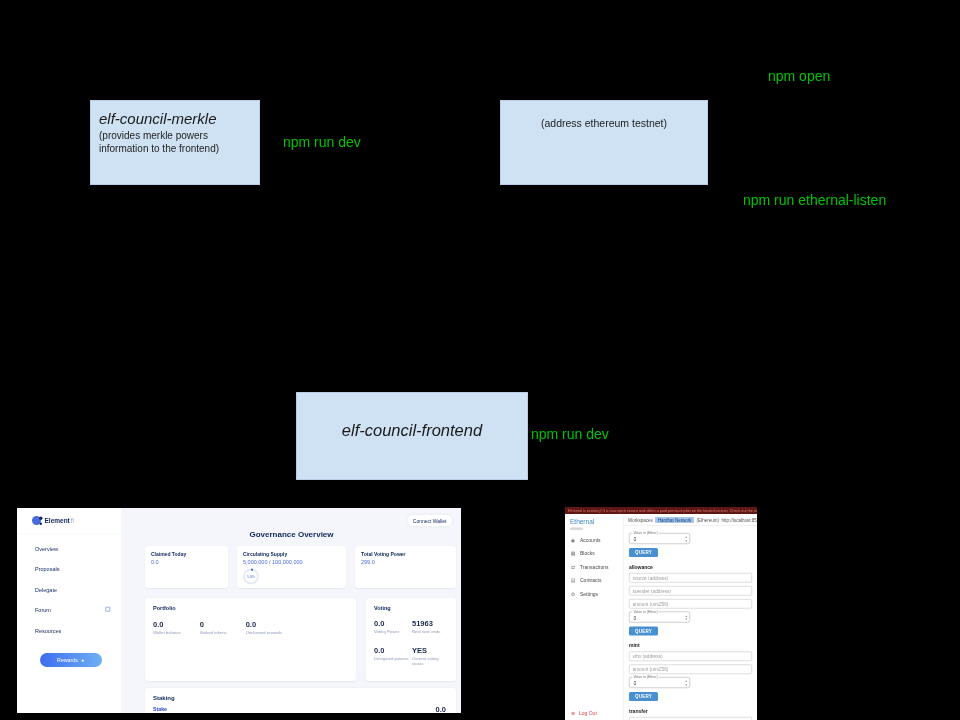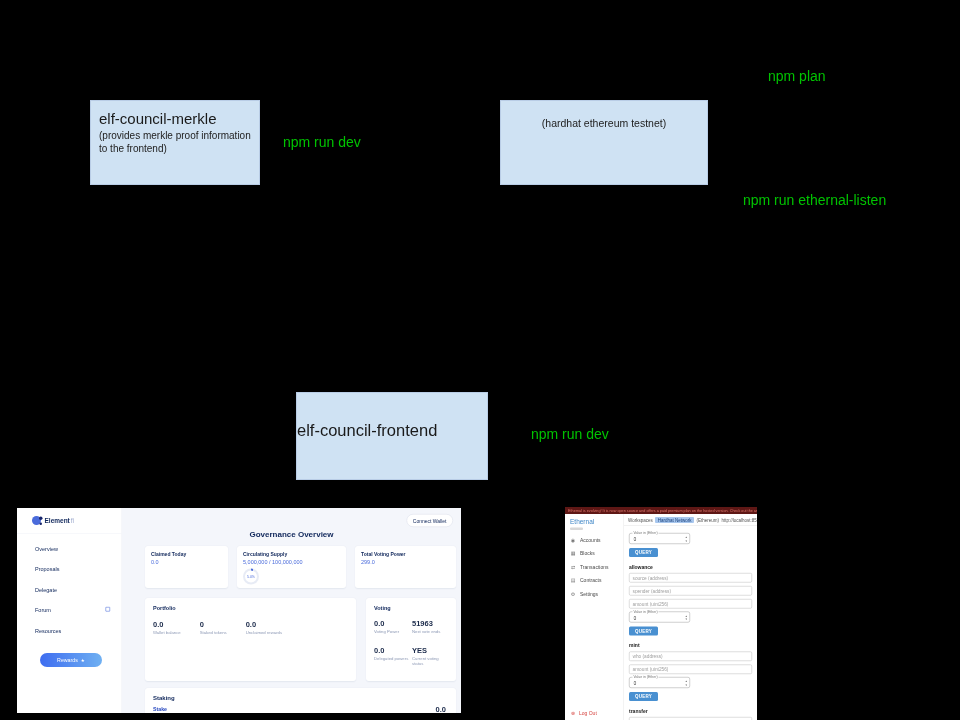--- a/index.html
+++ b/index.html
@@ -1,26 +1,26 @@
 <!DOCTYPE html>
 <html><head>
 <meta charset="utf-8">
 <style>
   html,body{margin:0;padding:0;background:#000;}
   *{box-sizing:border-box;font-family:"Liberation Sans",sans-serif;}
   .stage{position:relative;width:960px;height:720px;background:#000;overflow:hidden;}
 
   
   .dbox{position:absolute;background:#cfe2f3;border:1px solid #b9cde6;color:#111;}
-  .dbox .t{font-size:15px;color:#1a1a1a;}
+  .dbox .t{font-size:15px;color:#1a1a1a;font-style:italic;}
   .dbox .s{font-size:10px;color:#222;line-height:1.3;margin-top:2px;}
   .box-merkle{left:90px;top:100px;width:170px;height:85px;padding:9px 8px;}
   .box-testnet{left:500px;top:100px;width:208px;height:85px;text-align:center;padding-top:14px;}
   .box-testnet .s{font-size:10.5px;}
-  .box-frontend{left:296px;top:392px;width:192px;height:88px;text-align:left;padding-top:28px;}
+  .box-frontend{left:296px;top:392px;width:232px;height:88px;text-align:center;padding-top:28px;}
   .box-frontend .t{font-size:16.5px;}
   .cmd{position:absolute;color:#00c300;font-size:14px;white-space:nowrap;}
   .cmd-merkle{left:283px;top:134px;}
   .cmd-start{left:768px;top:68px;}
   .cmd-ethernal{left:743px;top:192px;}
   .cmd-frontend{left:531px;top:426px;}
 
   
   .shot{position:absolute;overflow:hidden;background:#fff;}
   .shot-gov{left:17px;top:508px;width:444px;height:205px;}
@@ -98,28 +98,28 @@
   .pfield{display:block;width:100%;height:19px;border:1px solid #bdbdbd;border-radius:3px;margin-top:7px;padding:0 6px;font-size:9.5px;color:#333;outline:none;}
   .pfield::placeholder{color:#9e9e9e;}
 </style>
 </head>
 <body>
 
 <div class="stage">
 
   <div class="dbox box-merkle">
     <div class="t">elf-council-merkle</div>
-    <div class="s">(provides merkle proof information to the frontend)</div>
+    <div class="s">(provides merkle powers information to the frontend)</div>
   </div>
   <div class="cmd cmd-merkle">npm run dev</div>
 
   <div class="dbox box-testnet">
-    <div class="s">(hardhat ethereum testnet)</div>
-  </div>
-  <div class="cmd cmd-start">npm plan</div>
+    <div class="s">(address ethereum testnet)</div>
+  </div>
+  <div class="cmd cmd-start">npm open</div>
   <div class="cmd cmd-ethernal">npm run ethernal-listen</div>
 
   <div class="dbox box-frontend">
     <div class="t">elf-council-frontend</div>
   </div>
   <div class="cmd cmd-frontend">npm run dev</div>
 
   <div class="shot shot-gov">
     <div class="scale gov-inner">
       <aside class="gov-side">

